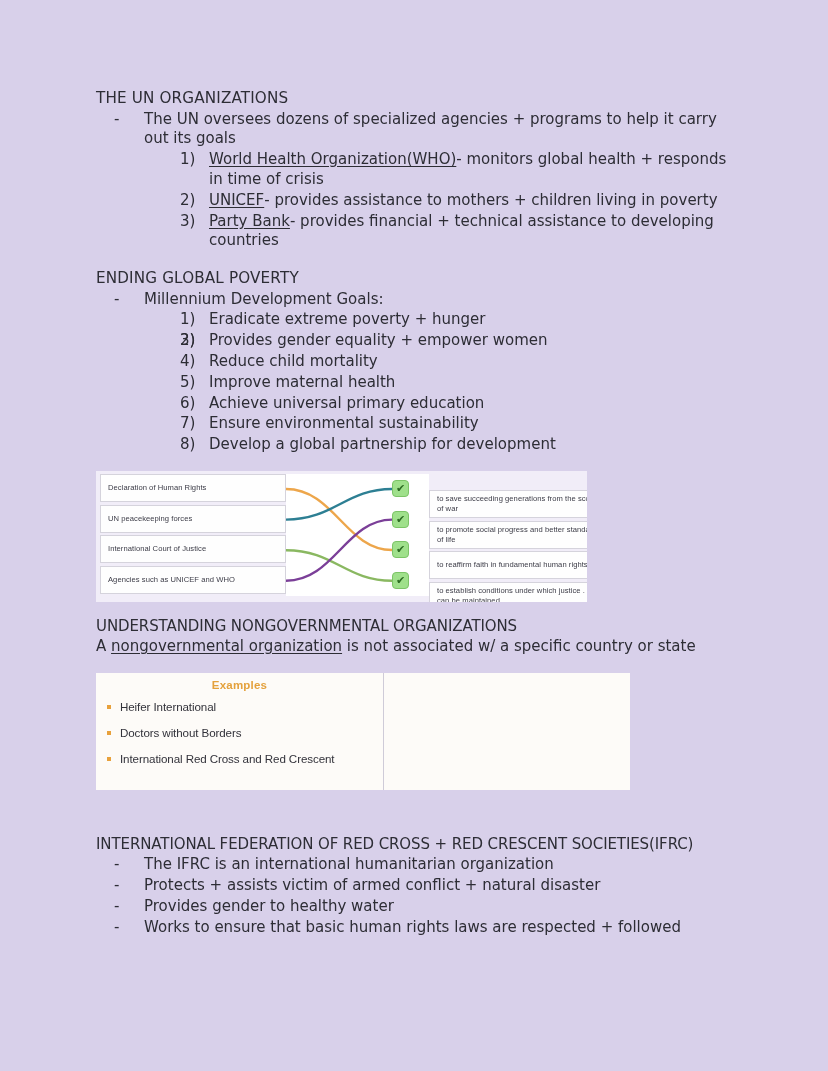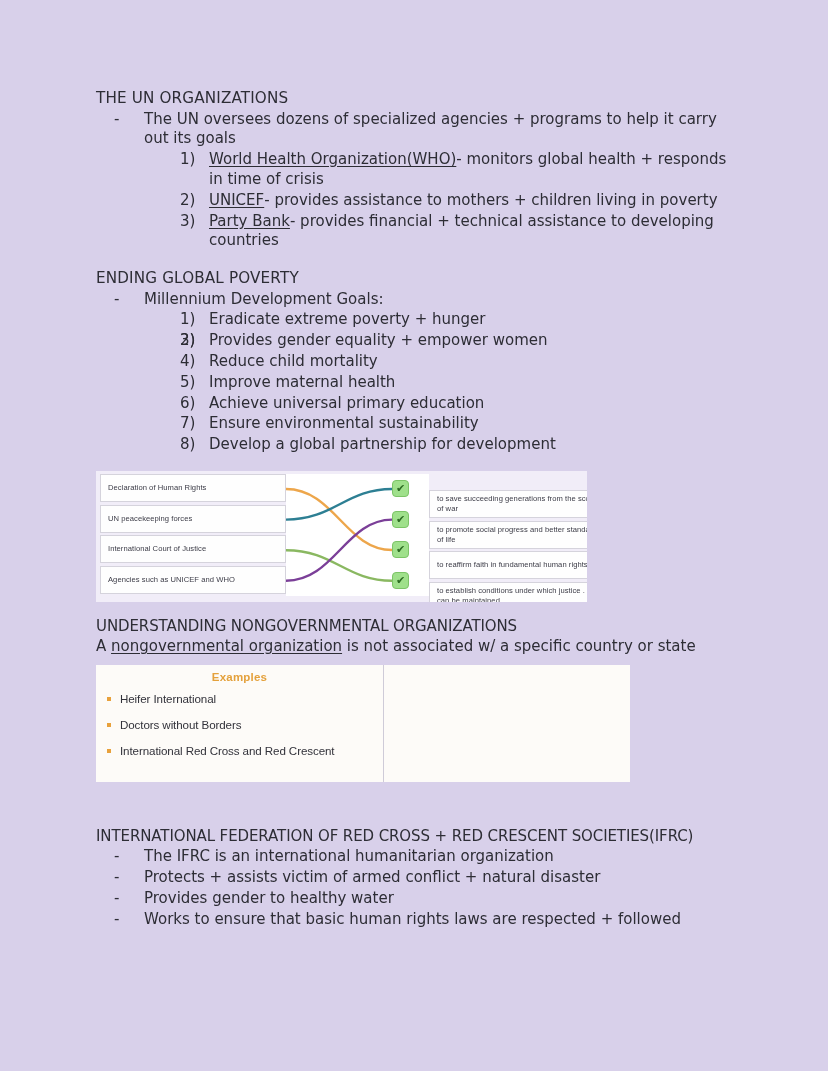--- a/index.html
+++ b/index.html
@@ -137,21 +137,21 @@
     font-family: "DejaVu Sans", sans-serif;
   }
   .chk1 { top: 6px; }
   .chk2 { top: 36.6px; }
   .chk3 { top: 67.2px; }
   .chk4 { top: 97.8px; }
   .curves { position: absolute; left: 0; top: 0; }
 
   
   .ex-table {
-    margin-top: 8px;
+    margin-top: 16px;
     width: 534px;
     height: 117px;
     background: #fdfbf8;
     display: flex;
     box-sizing: border-box;
     font-family: "Liberation Sans", sans-serif;
   }
   .ex-col {
     box-sizing: border-box;
     padding: 6px 10px 0 10px;

